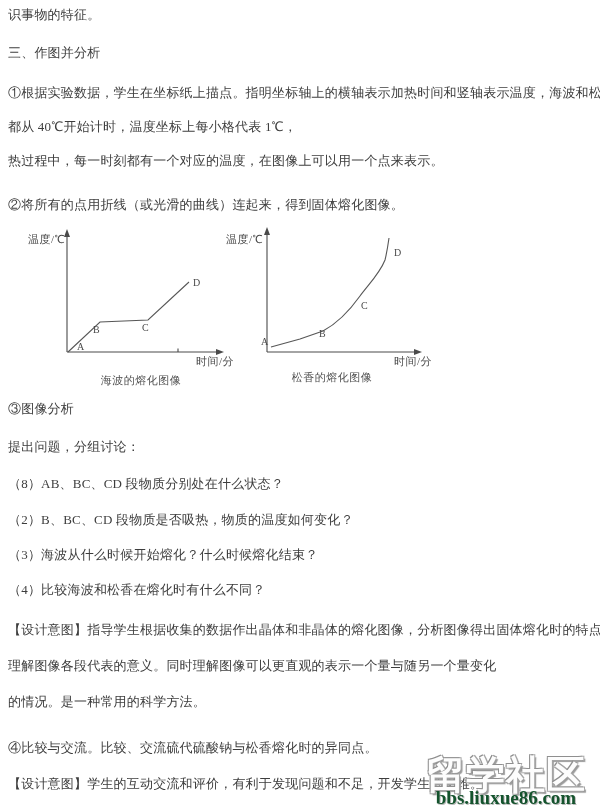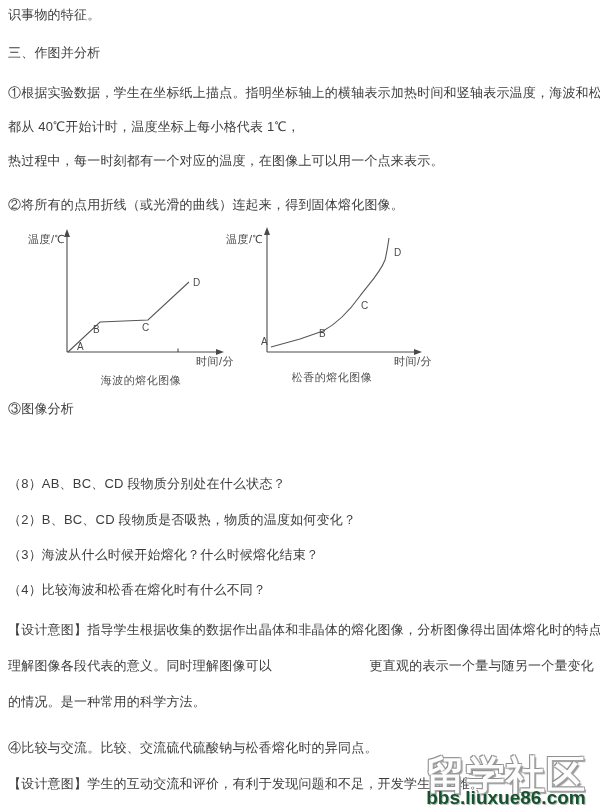--- a/index.html
+++ b/index.html
@@ -1,24 +1,24 @@
 <!DOCTYPE html>
 <html><head>
 <meta charset="utf-8">
 <style>
   html,body{margin:0;padding:0;background:#ffffff;}
   .page{
     position:relative;width:600px;height:807px;background:#ffffff;overflow:hidden;
-    font-family:Liberation Sans, sans-serif;color:#3d3d3d;
+    font-family:Liberation Serif, serif;color:#3d3d3d;
   }
   .tline{
     position:absolute;left:8px;width:586px;font-size:13px;line-height:17px;
     white-space:nowrap;letter-spacing:0.2px;
   }
-  .split{display:flex;justify-content:space-between;white-space:nowrap;}
+  .split{display:flex;white-space:nowrap;}
   .charts-svg{position:absolute;top:224px;left:0;}
   .axis{stroke:#4a4a4a;stroke-width:1.1;fill:none;}
   .curve{stroke:#575757;stroke-width:1.1;fill:none;}
   .arrow{fill:#4a4a4a;}
   .axis-label{font-size:11px;fill:#4a4a4a;letter-spacing:0.5px;}
   .pt-label{font-size:10px;fill:#4a4a4a;}
   .caption{font-size:11px;fill:#4f4f4f;letter-spacing:0.5px;text-anchor:middle;}
   .wm{position:absolute;right:14px;bottom:0;text-align:center;line-height:1;}
   .wm-brand{
     font-size:39px;font-weight:bold;color:#fdfdfd;letter-spacing:1px;
@@ -73,20 +73,21 @@
       <text x="261" y="121" class="pt-label">A</text>
       <text x="319" y="113" class="pt-label">B</text>
       <text x="361" y="85" class="pt-label">C</text>
       <text x="394" y="32" class="pt-label">D</text>
       <text x="394" y="141" class="axis-label">时间/分</text>
       <text x="332" y="157" class="caption">松香的熔化图像</text>
     </g>
   </svg>
 
   <div class="tline" style="top:400px">③图像分析</div>
+  <div class="tline" style="top:438px">提出问题，分组讨论：</div>
 
   <div class="tline" style="top:475px">（8）AB、BC、CD 段物质分别处在什么状态？</div>
   <div class="tline" style="top:511px">（2）B、BC、CD 段物质是否吸热，物质的温度如何变化？</div>
   <div class="tline" style="top:546px">（3）海波从什么时候开始熔化？什么时候熔化结束？</div>
   <div class="tline" style="top:581px">（4）比较海波和松香在熔化时有什么不同？</div>
 
   <div class="tline" style="top:621px">【设计意图】指导学生根据收集的数据作出晶体和非晶体的熔化图像，分析图像得出固体熔化时的特点，</div>
   <div class="tline split" style="top:657px">
     <span>理解图像各段代表的意义。同时理解图像可以</span>
     <span>更直观的表示一个量与随另一个量变化</span>

